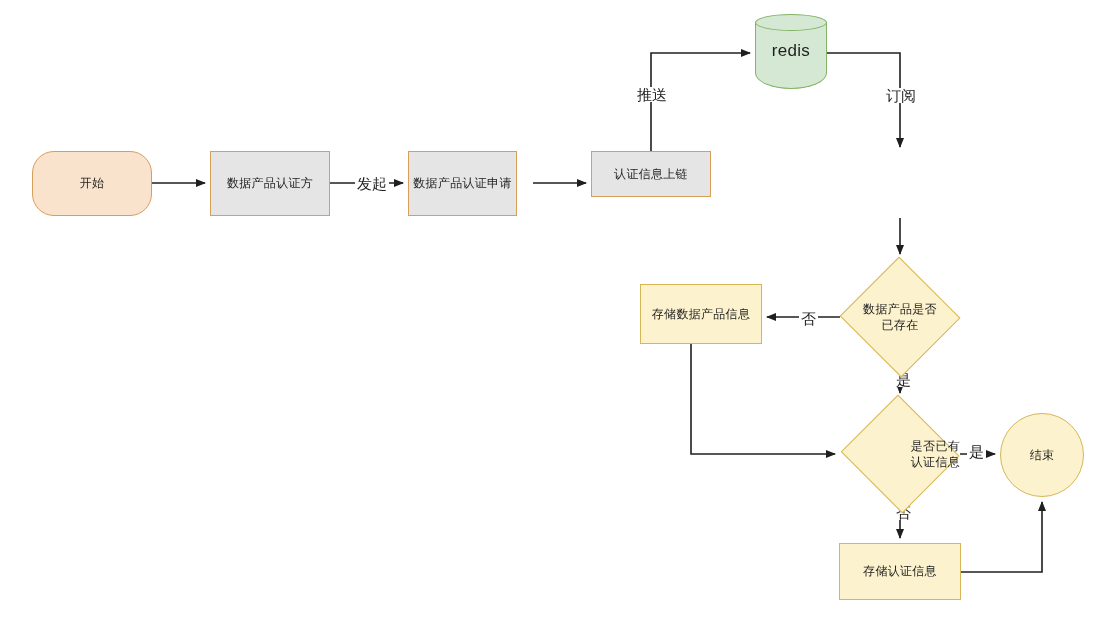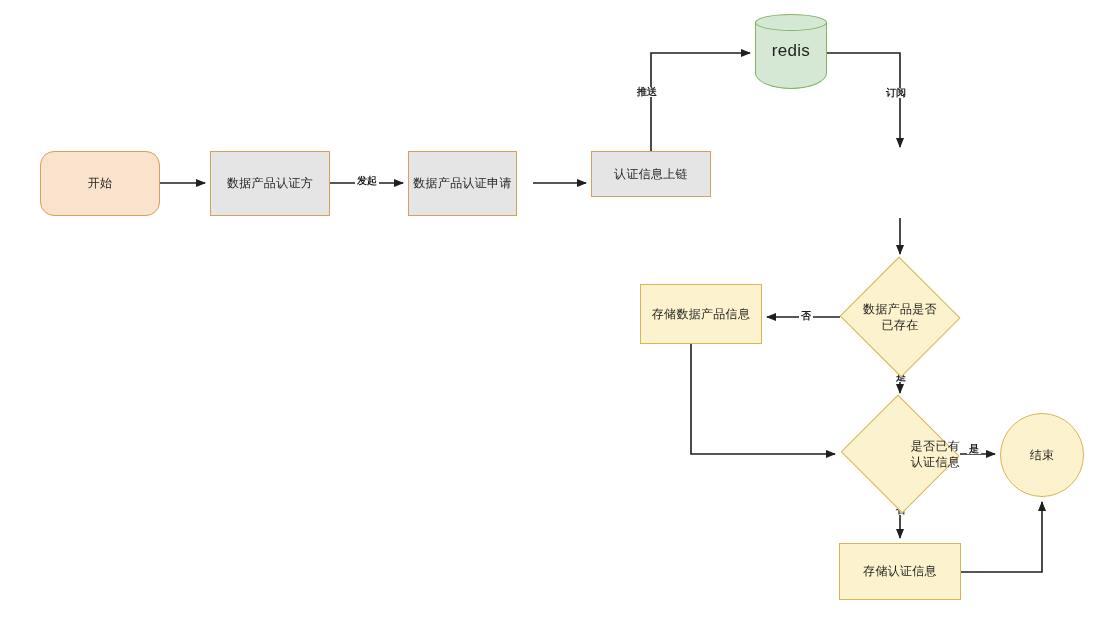--- a/index.html
+++ b/index.html
@@ -40,22 +40,21 @@
   }
   .node .label {
     display: block;
     white-space: pre-line;
     z-index: 2;
   }
   
   .kind-rounded {
     background: #fae3cd;
     border: 1.4px solid #d6a05a;
-    border-radius: 14px;
-    margin-left: 8px;
+    border-radius: 22px;
   }
   .kind-rect-orange {
     background: #e5e5e5;
     border: 1.4px solid #d6a05a;
   }
   .kind-rect-yellow {
     background: #fcf2cd;
     border: 1.4px solid #d6b656;
   }
   .kind-circle {
@@ -109,27 +108,26 @@
     z-index: 2;
   }
   .cyl-label {
     position: relative;
     z-index: 3;
     font-size: 17px;
     color: #1f1f1f;
   }
   .edge-label {
     position: absolute;
-    font-size: 10px;
+    font-size: 15px;
     color: #1f1f1f;
     background: #ffffff;
     padding: 0 2px;
     white-space: nowrap;
     line-height: 1;
-    font-weight: bold;
   }
 </style>
 </head>
 <body>
 
 <div id="canvas">
 
   <svg id="edges" viewBox="0 0 1108 631" width="1108" height="631">
     <defs>
       <marker id="arrow" markerWidth="10" markerHeight="8" refX="9" refY="4" orient="auto" markerUnits="userSpaceOnUse">

